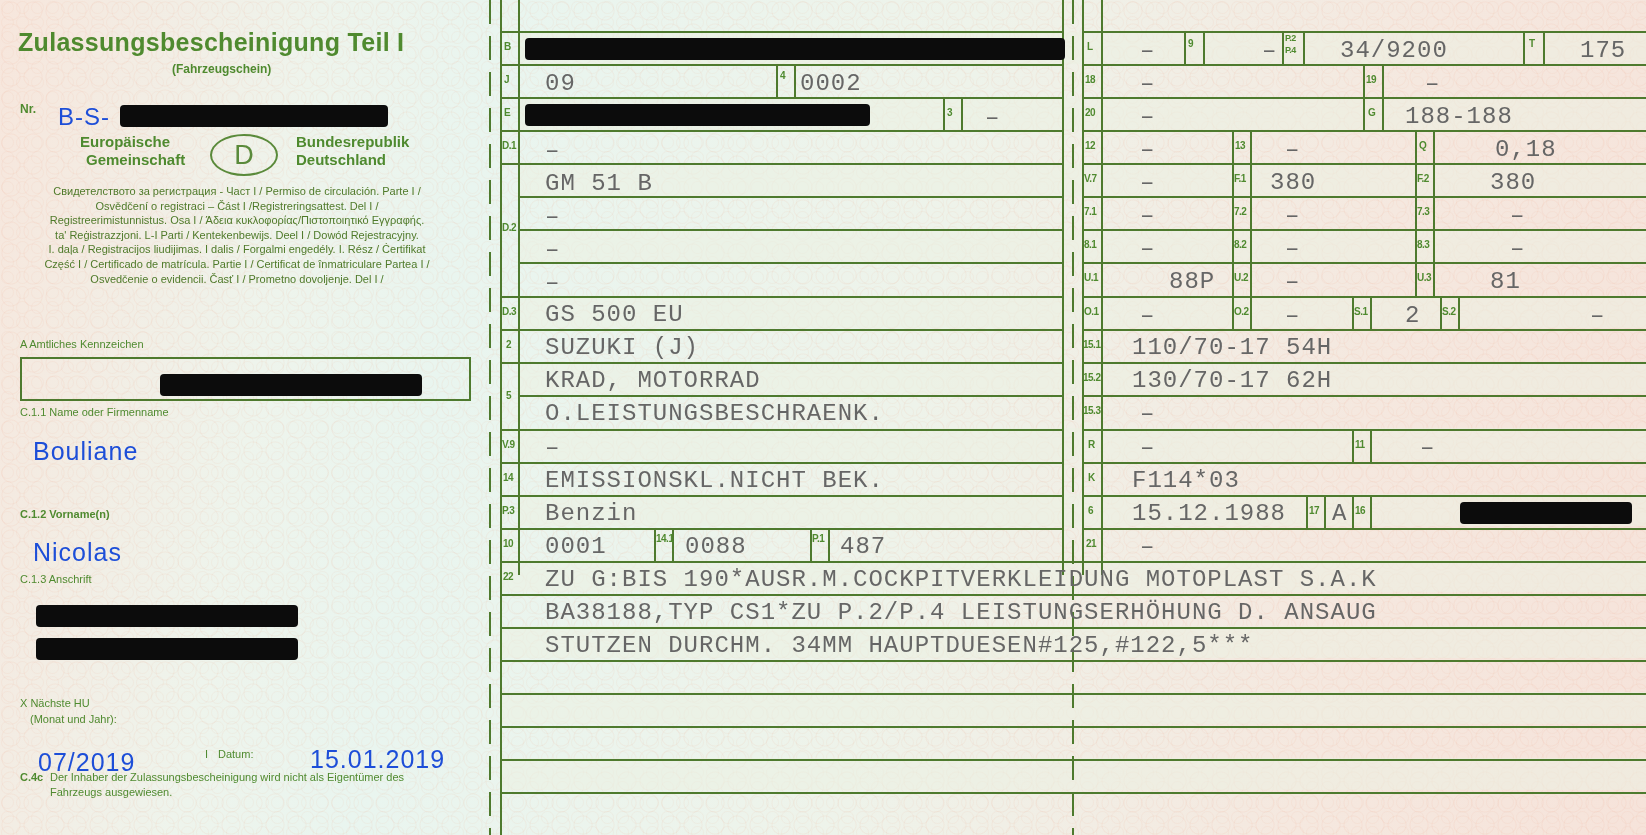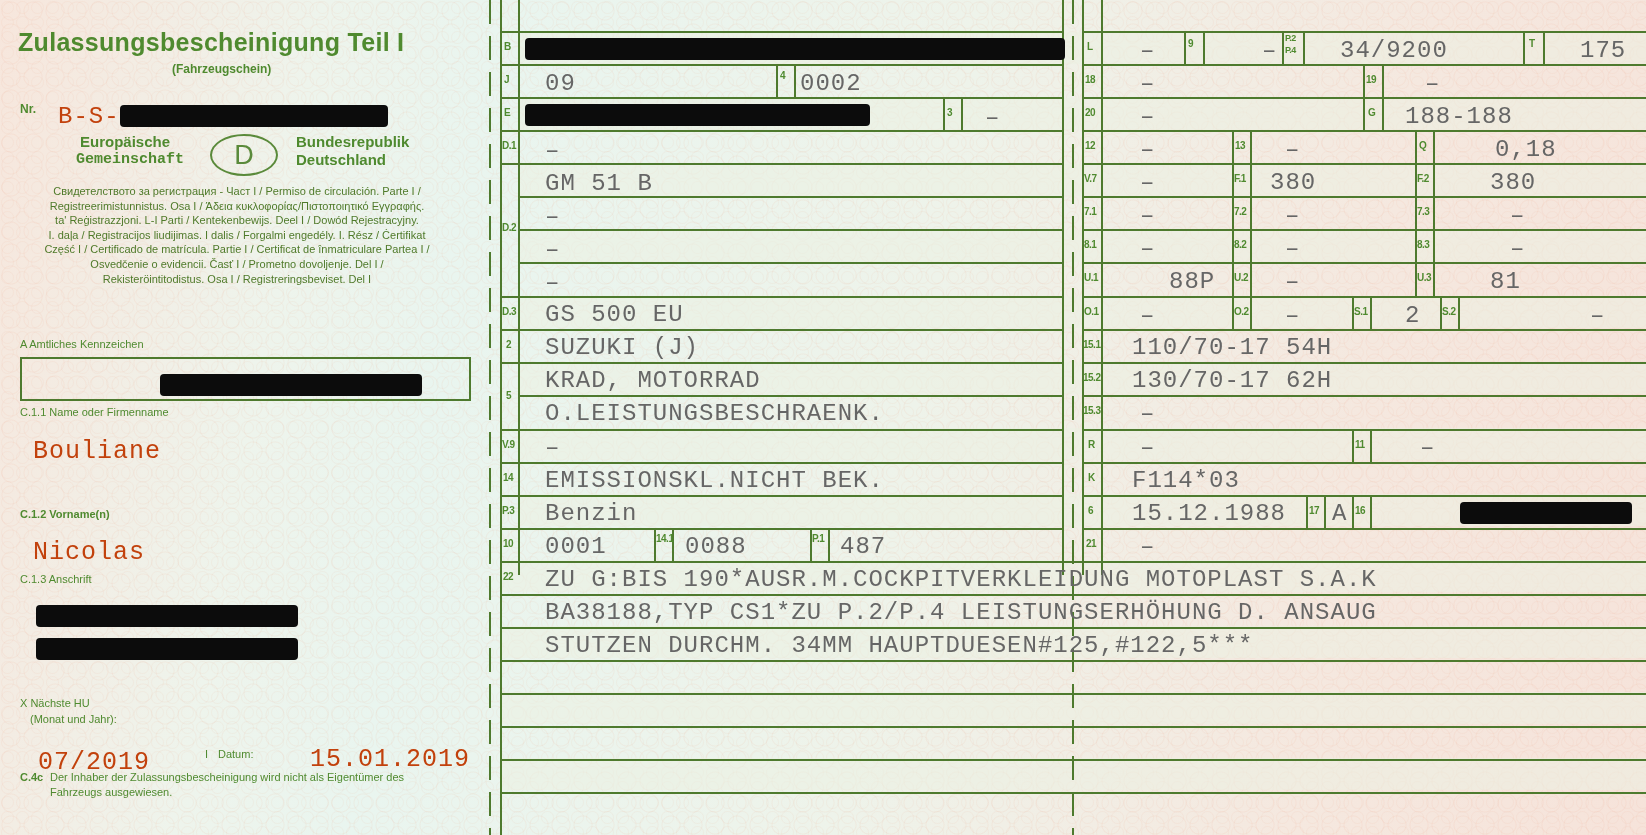--- a/index.html
+++ b/index.html
@@ -13,22 +13,22 @@
     position: absolute; inset: 0;
     background-image:
       radial-gradient(circle at 50% 50%, transparent 8px, rgba(232,150,120,0.10) 9px, transparent 10px),
       radial-gradient(circle at 50% 50%, transparent 5px, rgba(232,150,120,0.08) 6px, transparent 7px);
     background-size: 22px 22px, 15px 15px;
     pointer-events: none;
   }
   .green { color: #5a8a3a; }
   .typed {
     position: absolute;
-    font-family: Liberation Mono, monospace;
-    color: #c2410c;
+    font-family: Liberation Sans, sans-serif;
+    color: #1d4ed8;
     font-size: 25px;
     letter-spacing: 1px;
     white-space: nowrap;
   }
   .lbl {
     position: absolute;
     color: #4f8a2f;
     font-family: "Liberation Sans", sans-serif;
     font-weight: bold;
     white-space: nowrap;
@@ -63,35 +63,35 @@
 
 <div>
   <div class="lbl" style="left:18px;top:28px;font-size:25px;letter-spacing:0.3px;">Zulassungsbescheinigung Teil I</div>
   <div class="lbl" style="left:172px;top:62px;font-size:12px;font-weight:bold;">(Fahrzeugschein)</div>
 
   <div class="lbl" style="left:20px;top:102px;font-size:12px;">Nr.</div>
   <div class="typed" style="left:58px;top:103px;font-size:24px;">B-S-</div>
   <div class="redact" style="left:120px;top:105px;width:268px;height:22px;"></div>
 
   <div class="lbl" style="left:80px;top:133px;font-size:15px;">Europäische</div>
-  <div class="lbl" style="left:76px;top:151px;font-size:15px;font-family:Liberation Mono, monospace;">Gemeinschaft</div>
+  <div class="lbl" style="left:86px;top:151px;font-size:15px;">Gemeinschaft</div>
   <div style="position:absolute;left:210px;top:134px;width:68px;height:42px;border:2.5px solid #5a8a3a;border-radius:50%;display:flex;align-items:center;justify-content:center;">
     <span class="green" style="font-size:27px;font-family:'Liberation Sans',sans-serif;">D</span>
   </div>
   <div class="lbl" style="left:296px;top:133px;font-size:15px;">Bundesrepublik</div>
   <div class="lbl" style="left:296px;top:151px;font-size:15px;">Deutschland</div>
 
   <div style="position:absolute;left:12px;top:184px;width:450px;text-align:center;font-size:11px;line-height:14.6px;color:#4f7a2a;">
     <div>Свидетелството за регистрация - Част I / Permiso de circulación. Parte I /</div>
+    <div>Osvědčení o registraci – Část I /Registreringsattest. Del I /</div>
     <div>Registreerimistunnistus. Osa I / Άδεια κυκλοφορίας/Πιστοποιητικό Εγγραφής.</div>
     <div>ta' Reġistrazzjoni. L-I Parti / Kentekenbewijs. Deel I / Dowód Rejestracyjny.</div>
     <div>I. daļa / Registracijos liudijimas. I dalis / Forgalmi engedély. I. Rész / Ċertifikat</div>
     <div>Część I / Certificado de matrícula. Partie I / Certificat de înmatriculare Partea I /</div>
     <div>Osvedčenie o evidencii. Časť I / Prometno dovoljenje. Del I /</div>
-    <div>Rekisteröintitodistus. Osa I / Registreringsbeviset. Del I</div>
   </div>
 
   <div class="lbl" style="left:20px;top:338px;font-size:11px;font-weight:normal;">A Amtliches Kennzeichen</div>
   <div style="position:absolute;left:20px;top:357px;width:451px;height:44px;border:2px solid #4e7a2e;"></div>
   <div class="redact" style="left:160px;top:374px;width:262px;height:22px;"></div>
 
   <div class="lbl" style="left:20px;top:406px;font-size:11px;font-weight:normal;">C.1.1 Name oder Firmenname</div>
   <div class="typed" style="left:33px;top:437px;font-size:25px;">Bouliane</div>
 
   <div class="lbl" style="left:20px;top:508px;font-size:11px;font-weight:bold;">C.1.2 Vorname(n)</div>

